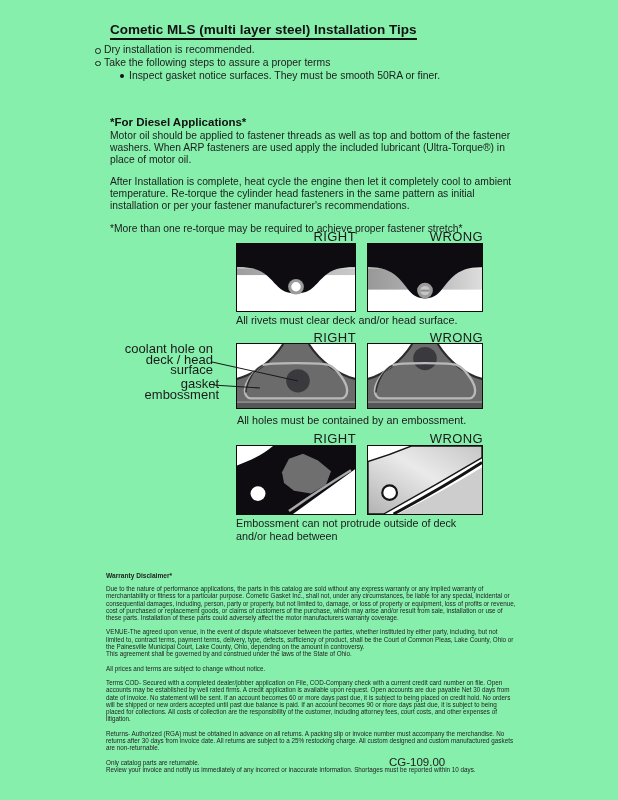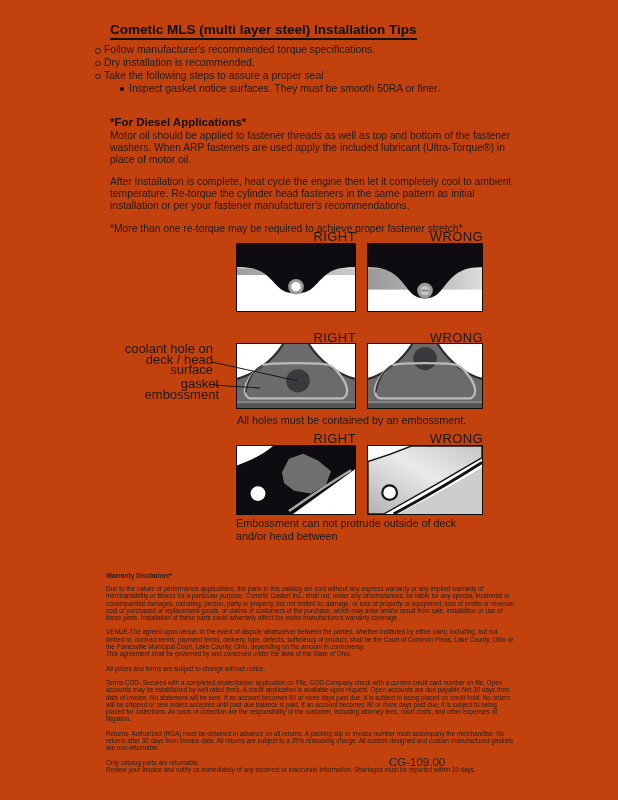--- a/index.html
+++ b/index.html
@@ -1,16 +1,16 @@
 <!DOCTYPE html>
 <html><head>
 <meta charset="utf-8">
 <style>
   html,body{margin:0;padding:0;background:#ffffff;}
-  .page{position:relative;width:618px;height:800px;background:#c2410c;overflow:hidden;
+  .page{position:relative;width:618px;height:800px;background:#86efac;overflow:hidden;
         font-family:"Liberation Sans", sans-serif;color:#1c1c1c;}
 
   .title{position:absolute;left:110px;top:22px;margin:0;font-size:13.5px;font-weight:bold;
          color:#111;}
   .title span{display:inline-block;border-bottom:2px solid #111;padding-bottom:1px;}
 
   .bullets{position:absolute;left:95px;top:44px;margin:0;padding:0;list-style:none;
            font-size:10.4px;line-height:12.9px;width:440px;}
   .bullets li{position:relative;padding-left:9px;}
   .bullets li.sub{margin-left:25px;}
@@ -42,23 +42,22 @@
   .footer-code{position:absolute;left:389px;top:756px;font-size:11.5px;color:#222;}
 </style>
 </head>
 <body>
 
 <div class="page">
 
   <h1 class="title"><span>Cometic MLS (multi layer steel) Installation Tips</span></h1>
 
   <ul class="bullets">
-    <li><span class="dot-o"></span><span>Follow manufacturer's recommended torque specifications.</span></li>
     <li><span class="dot-o"></span><span>Dry installation is recommended.</span></li>
-    <li><span class="dot-o"></span><span>Take the following steps to assure a proper seal</span></li>
+    <li><span class="dot-o"></span><span>Take the following steps to assure a proper terms</span></li>
     <li class="sub"><span class="dot-f"></span><span>Inspect gasket notice surfaces.  They must be smooth 50RA or finer.</span></li>
   </ul>
 
   <div class="diesel">
     <h2>*For Diesel Applications*</h2>
     <p>Motor oil should be applied to fastener threads as well as top and bottom of the fastener washers. When ARP fasteners are used apply the included lubricant (Ultra-Torque®) in place of motor oil.</p>
     <p>After Installation is complete, heat cycle the engine then let it completely cool to ambient temperature. Re-torque the cylinder head fasteners in the same pattern as initial installation or per your fastener manufacturer's recommendations.</p>
     <p>*More than one re-torque may be required to achieve proper fastener stretch*</p>
   </div>
 
@@ -92,20 +91,21 @@
       </defs>
       <rect width="116" height="69" fill="#ffffff"></rect>
       <rect x="0" y="25" width="116" height="22" fill="url(#g1w)"></rect>
       <path d="M0,0 H116 V24 C101,24 94,27 86,34 C76,43 73,56 58,56 C43,56 40,43 30,34 C22,27 15,24 0,24 Z" fill="#0e0c11"></path>
       <circle cx="58" cy="48" r="8" fill="#9b9b9b"></circle>
       <circle cx="58" cy="48" r="4.8" fill="#c6c6c6"></circle>
       <line x1="53.5" y1="48" x2="62.5" y2="48" stroke="#8a8a8a" stroke-width="1.8"></line>
     </svg>
   </div>
 
+  <div class="caption" style="left:236px;top:314px;width:280px;">All rivets must clear deck and/or head surface.</div>
 
   <div class="dg-label" style="left:236px;top:330px;width:120px;">RIGHT</div>
   <div class="dg-label" style="left:367px;top:330px;width:116px;">WRONG</div>
 
   <div class="side-label" style="left:110px;top:344px;width:103px;">
     <div>coolant hole on</div>
     <div>deck / head surface</div>
   </div>
   <div class="side-label" style="left:116px;top:379px;width:103px;">gasket embossment</div>
 

